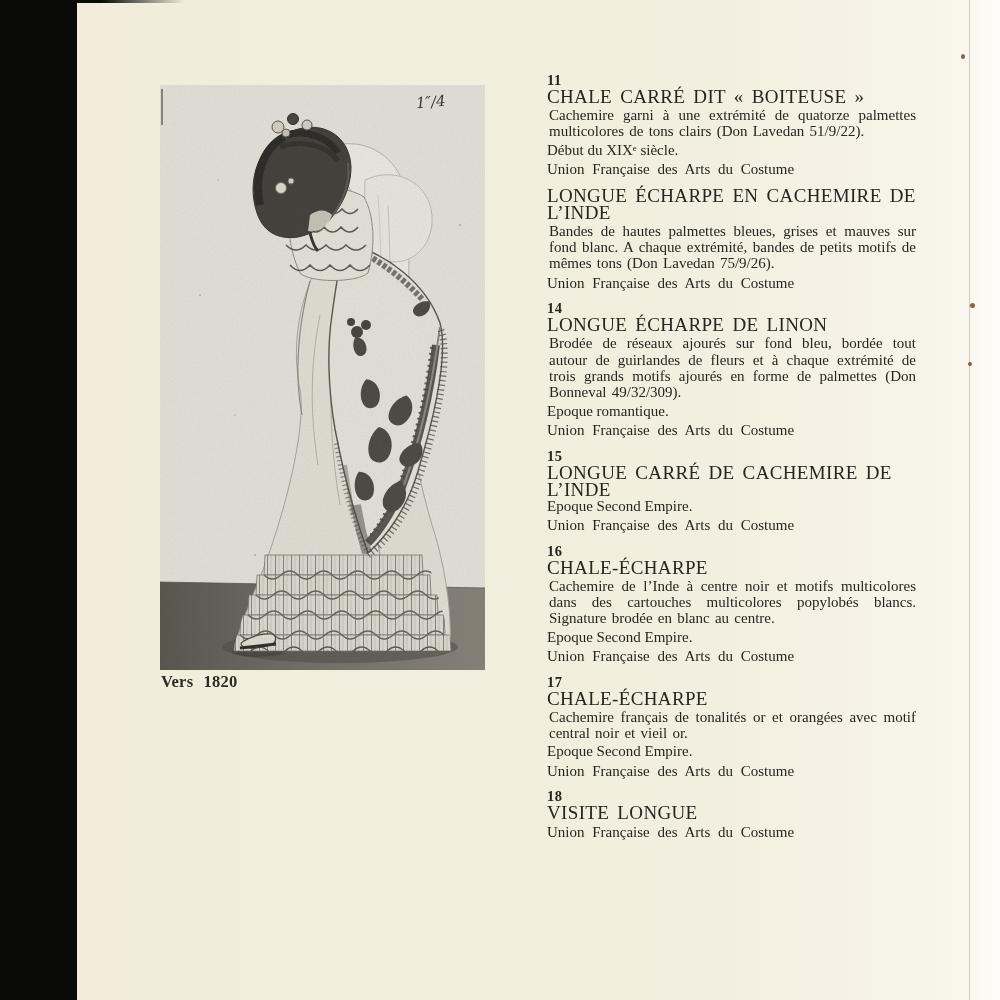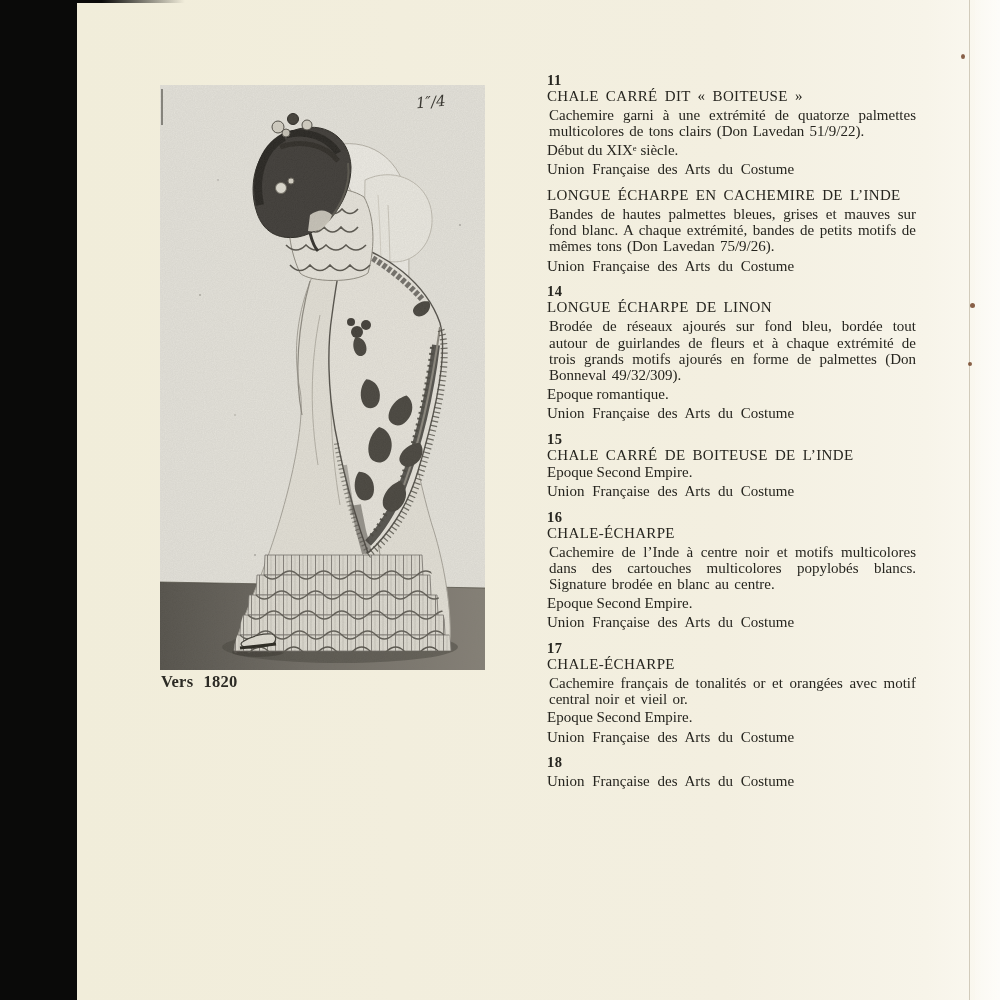--- a/index.html
+++ b/index.html
@@ -24,21 +24,21 @@
   
   .plate{position:absolute;left:83px;top:85px;width:325px;height:585px;
          box-shadow:inset 0 0 20px rgba(90,84,66,.20);}
   .plate svg{display:block;}
   .caption{position:absolute;left:84px;top:672px;font-size:16.5px;color:#2c2b25;
            word-spacing:6px;letter-spacing:.2px;font-weight:bold;}
   
   .catalog{position:absolute;left:470px;top:72px;width:371px;color:#26251f;}
   .entry{margin:0 0 9px 0;}
   .num{font-weight:700;font-size:14.5px;line-height:16px;letter-spacing:.5px;}
-  .title{margin:0;font-weight:400;font-size:15px;line-height:17px;
+  .title{margin:0;font-weight:400;font-size:19px;line-height:17px;
          letter-spacing:.35px;word-spacing:3px;}
   .body{margin:2px;font-size:15px;line-height:16.4px;text-align:justify;
         word-spacing:1.5px;}
   .note{margin:0;font-size:15px;line-height:16.4px;}
   .note:empty{display:none;}
   .credit{margin:3px 0 0 0;font-size:15px;line-height:16.4px;
           word-spacing:4px;}
 </style>
 </head>
 <body>
@@ -206,40 +206,41 @@
       </section>
       <section class="entry">
         <div class="num">14</div>
         <h3 class="title">LONGUE ÉCHARPE DE LINON</h3>
         <p class="body">Brodée de réseaux ajourés sur fond bleu, bordée tout autour de guirlandes de fleurs et à chaque extrémité de trois grands motifs ajourés en forme de palmettes (Don Bonneval 49/32/309).</p>
         <p class="note">Epoque romantique.</p>
         <p class="credit">Union Française des Arts du Costume</p>
       </section>
       <section class="entry">
         <div class="num">15</div>
-        <h3 class="title">CHALE CARRÉ DE BOITEUSE DE L’INDE</h3>
+        <h3 class="title">LONGUE CARRÉ DE CACHEMIRE DE L’INDE</h3>
         <p class="note">Epoque Second Empire.</p>
         <p class="credit">Union Française des Arts du Costume</p>
       </section>
       <section class="entry">
         <div class="num">16</div>
         <h3 class="title">CHALE-ÉCHARPE</h3>
         <p class="body">Cachemire de l’Inde à centre noir et motifs multicolores dans des cartouches multicolores popylobés blancs. Signature brodée en blanc au centre.</p>
         <p class="note">Epoque Second Empire.</p>
         <p class="credit">Union Française des Arts du Costume</p>
       </section>
       <section class="entry">
         <div class="num">17</div>
         <h3 class="title">CHALE-ÉCHARPE</h3>
         <p class="body">Cachemire français de tonalités or et orangées avec motif central noir et vieil or.</p>
         <p class="note">Epoque Second Empire.</p>
         <p class="credit">Union Française des Arts du Costume</p>
       </section>
       <section class="entry">
         <div class="num">18</div>
+        <h3 class="title">VISITE LONGUE</h3>
 
         <p class="credit">Union Française des Arts du Costume</p>
       </section>
     </div>
 
     <div class="crease"></div>
     <div class="edge-light"></div>
     <div class="dot d1"></div>
     <div class="dot d2"></div>
     <div class="dot d3"></div>

